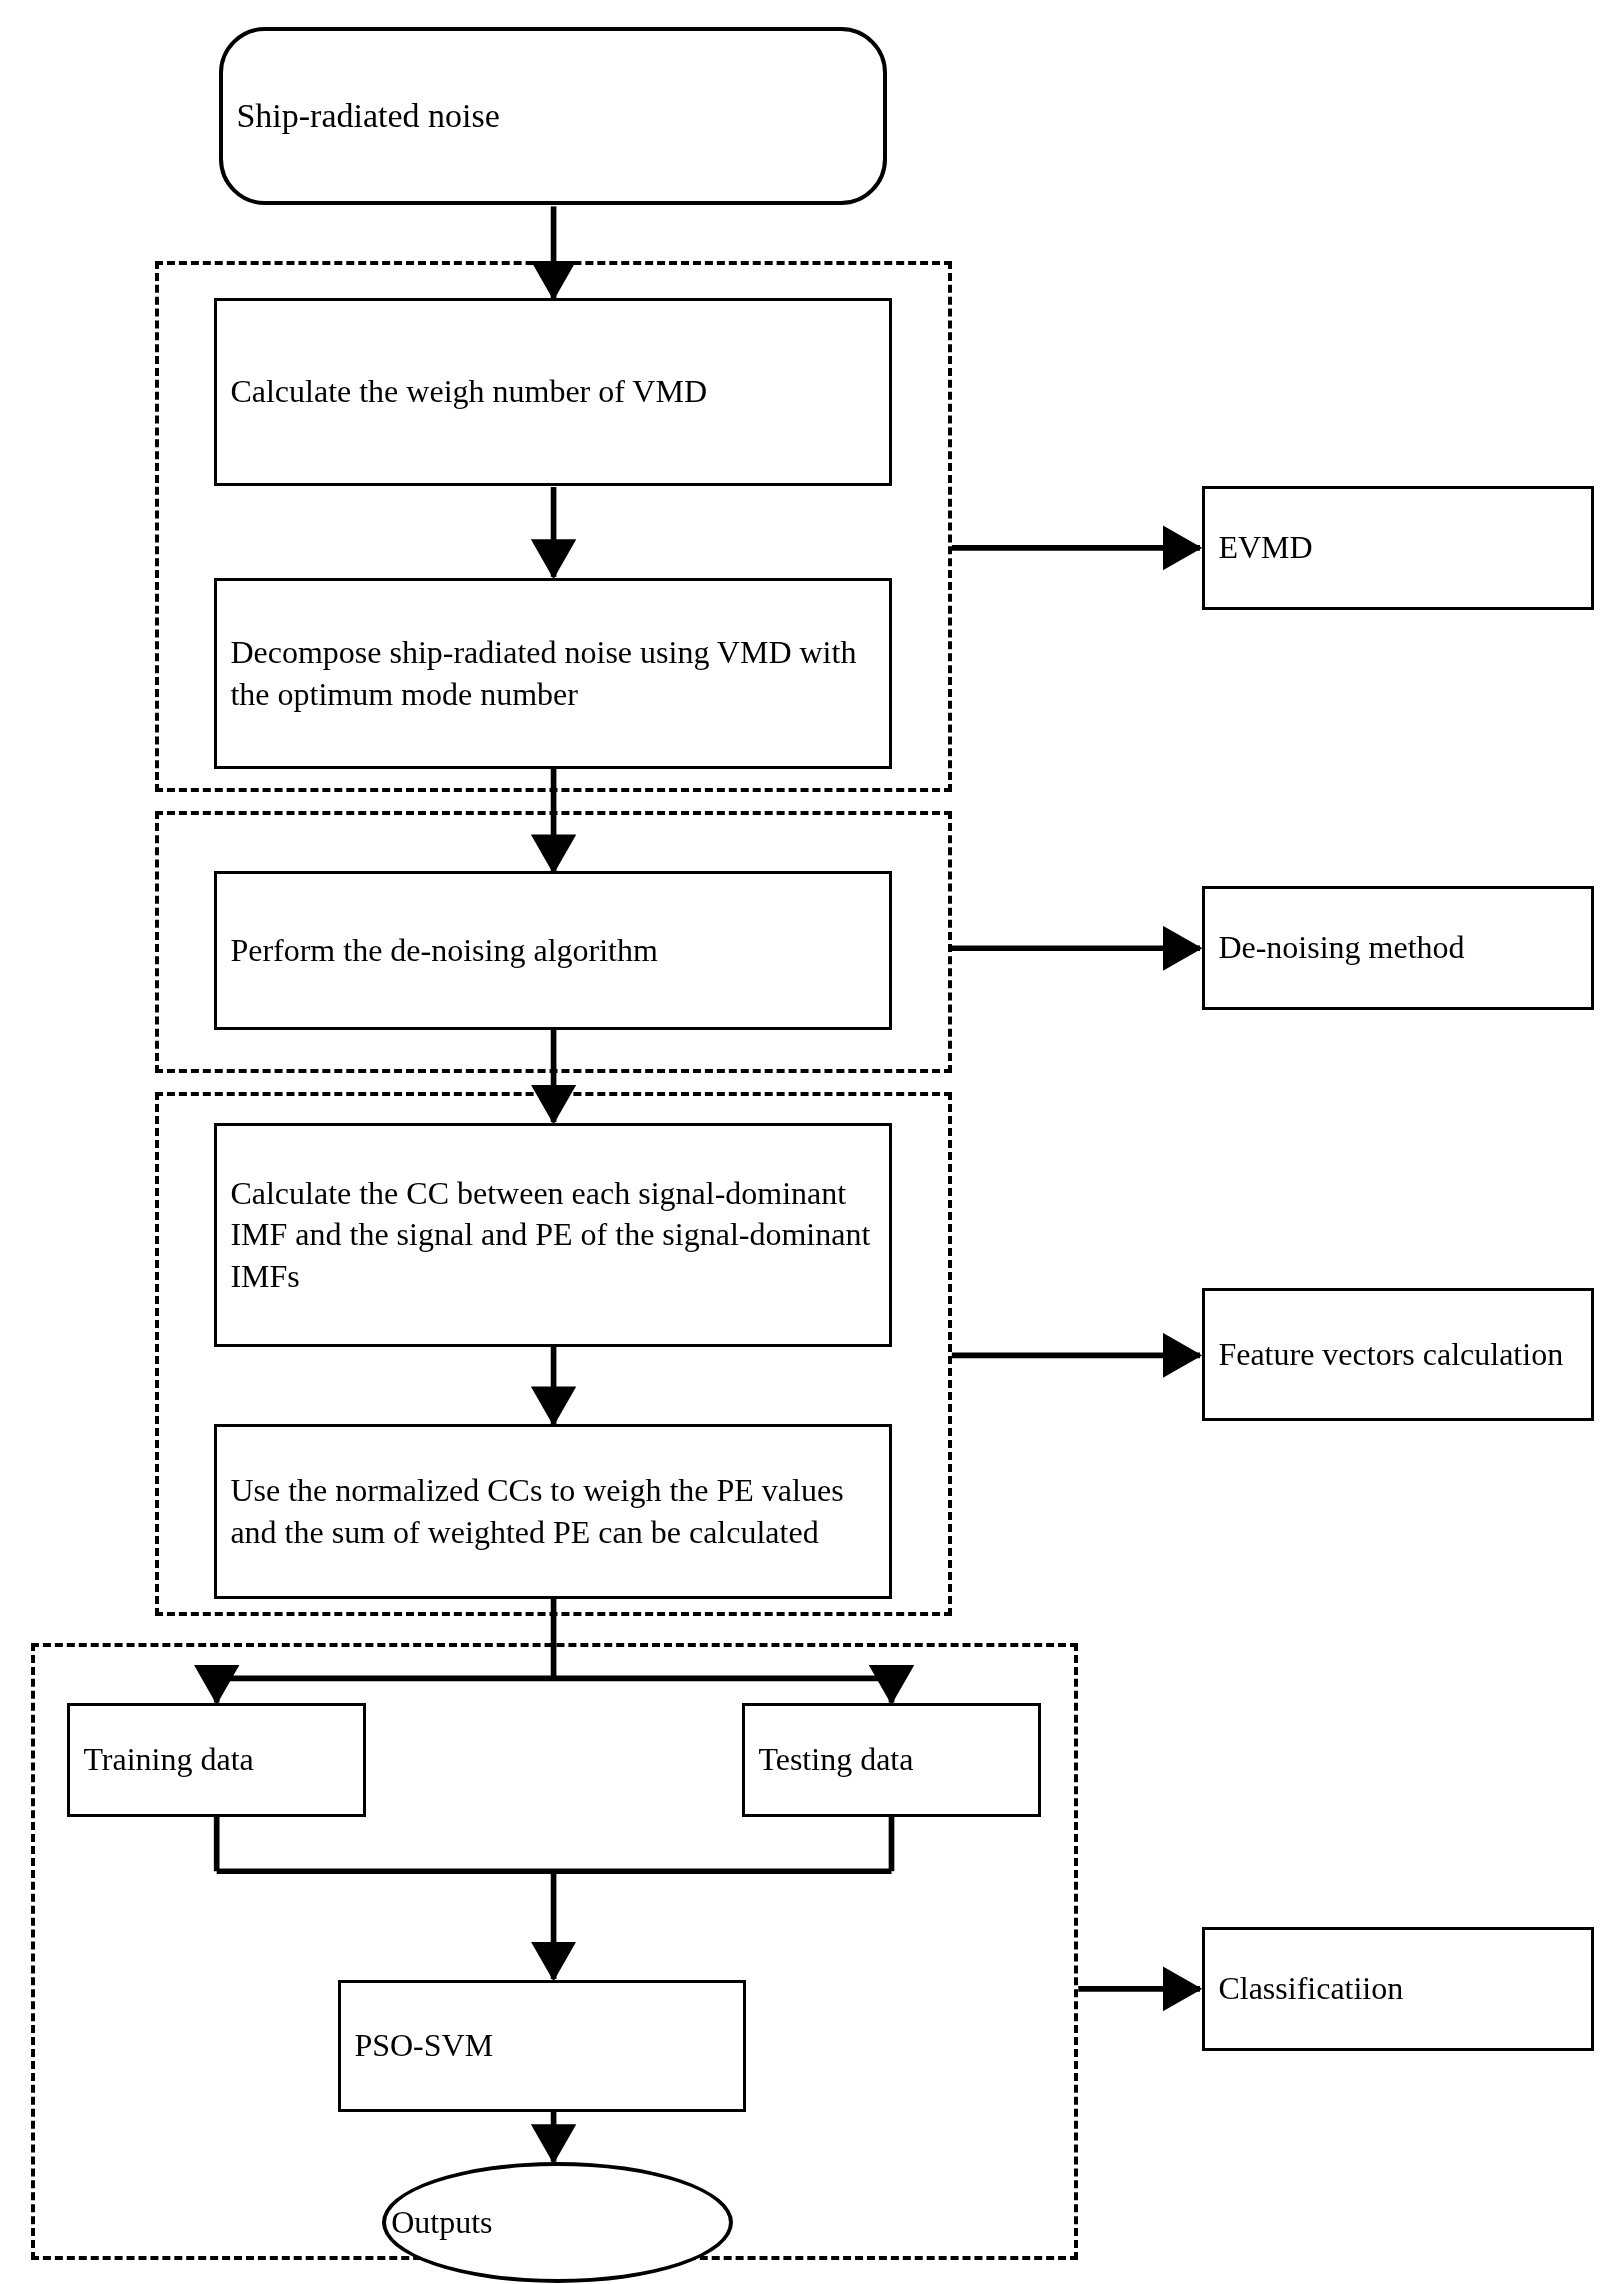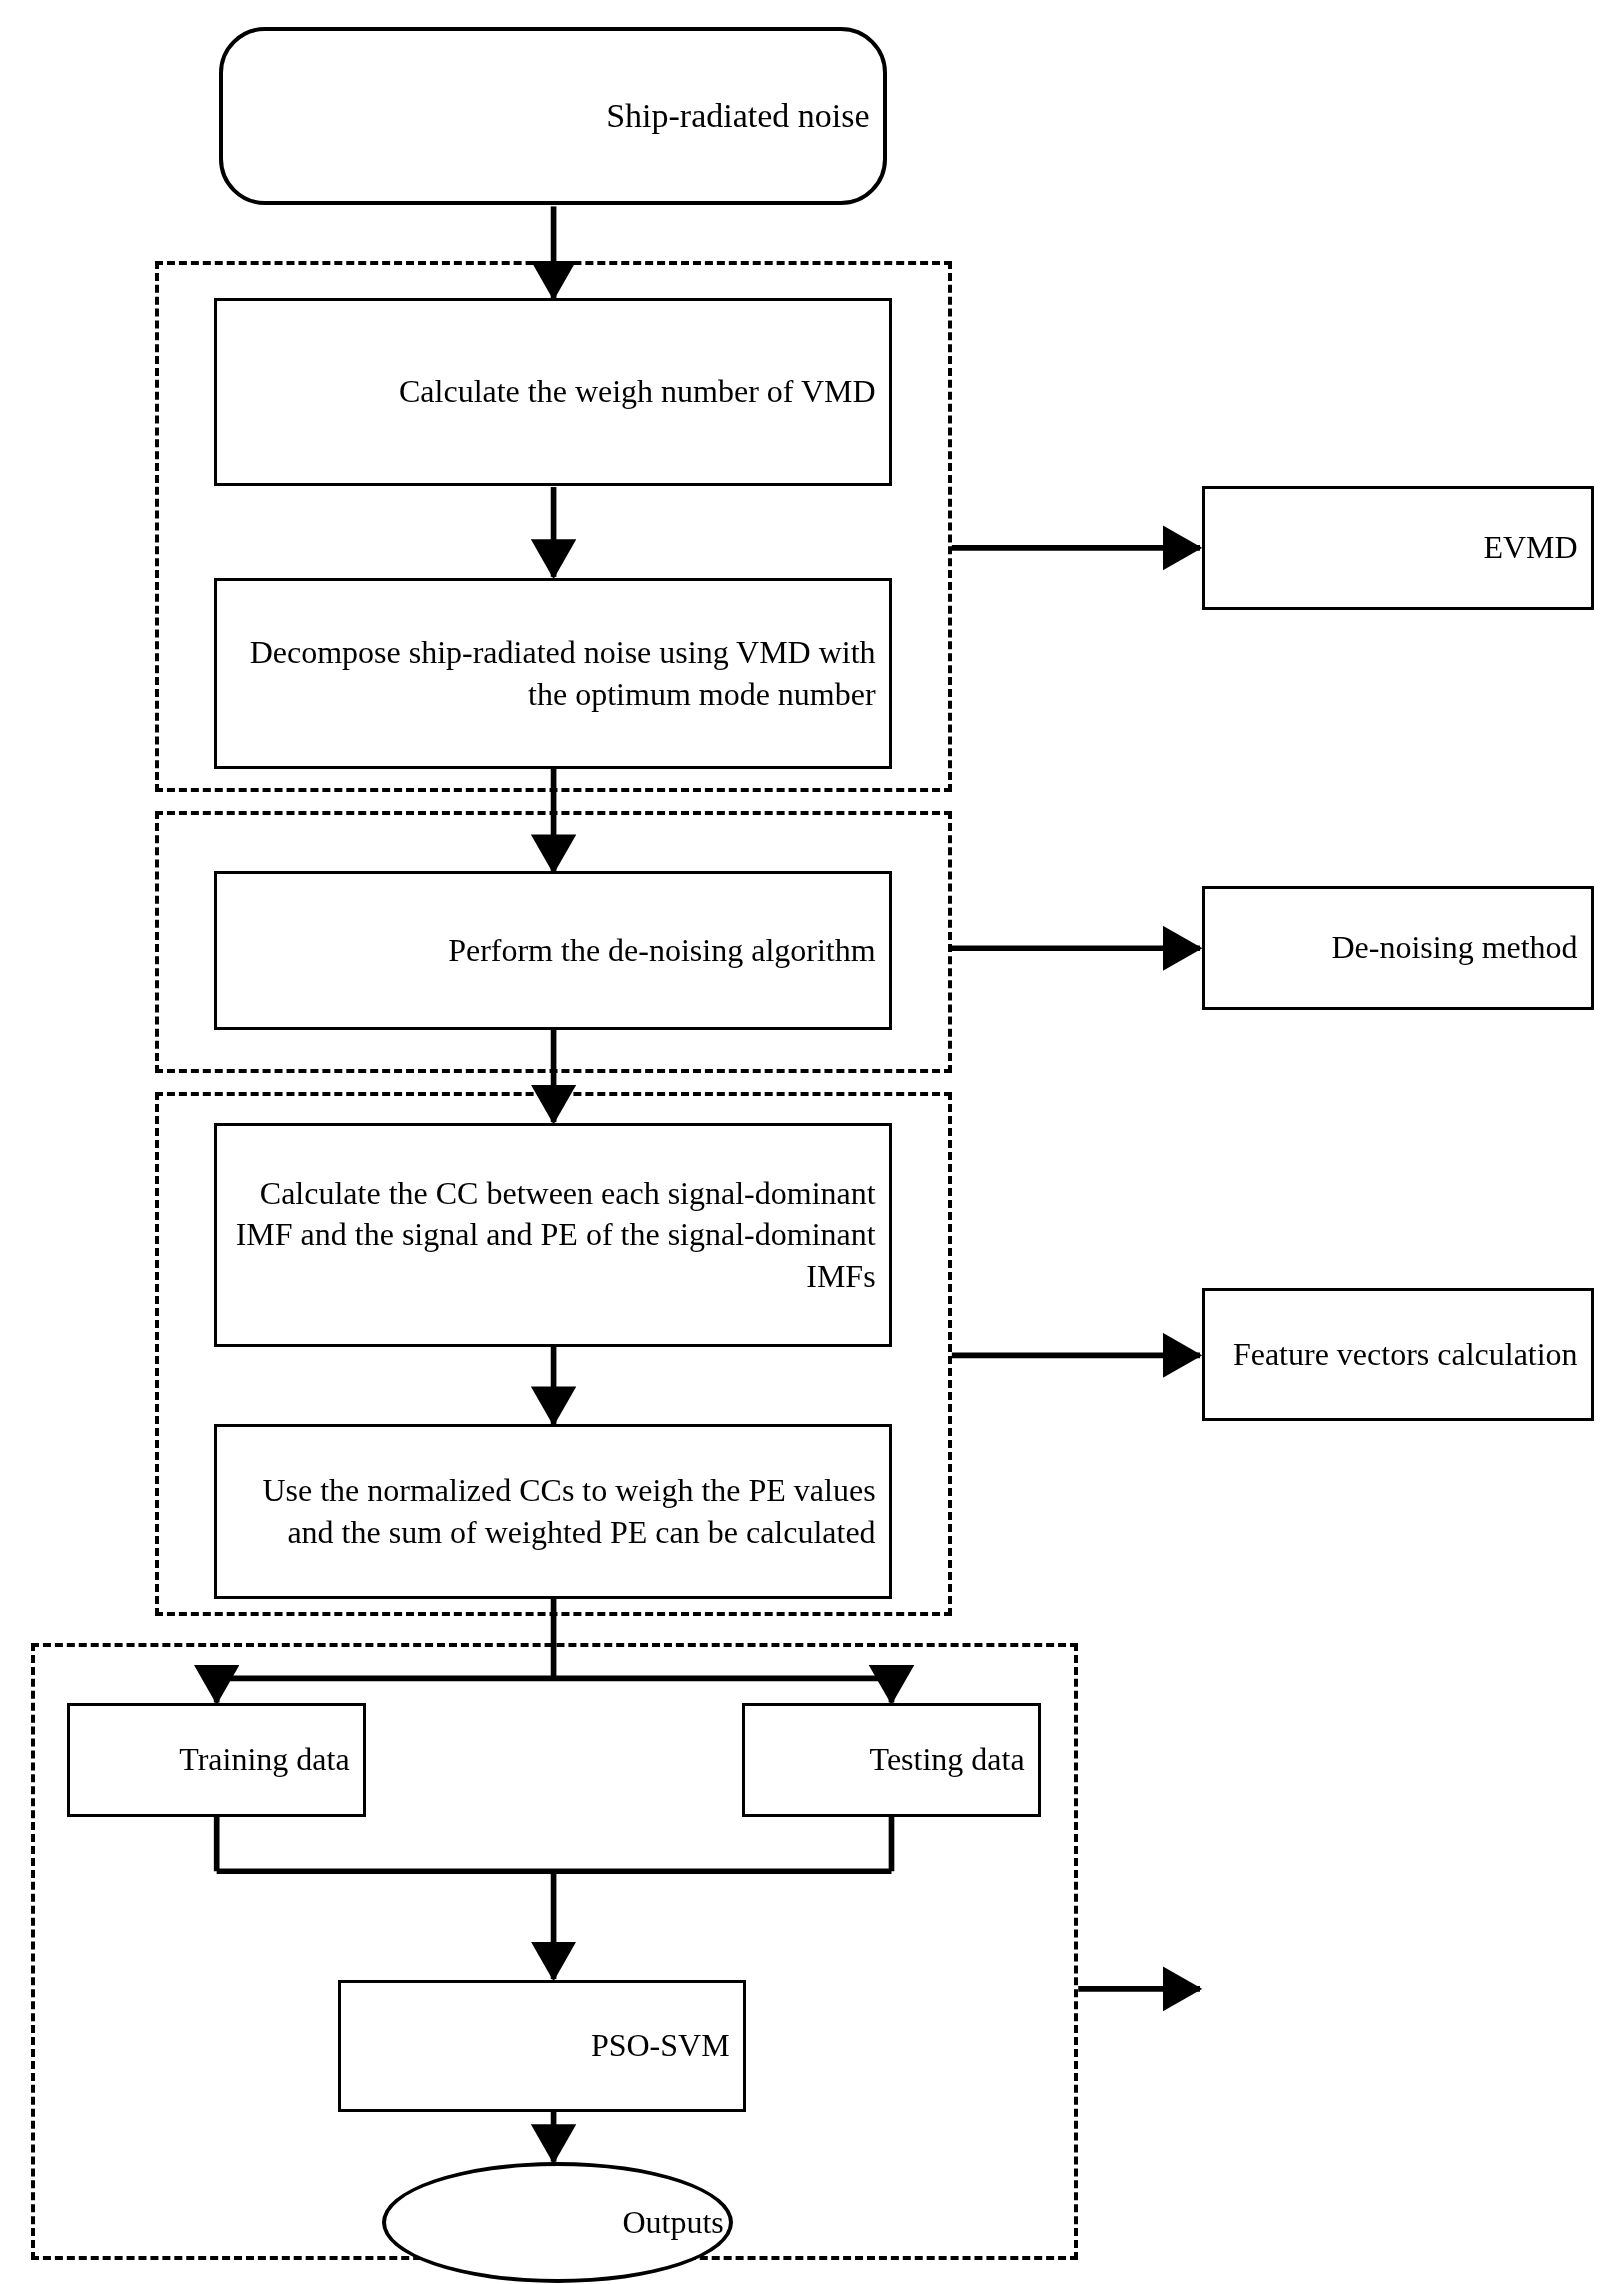--- a/index.html
+++ b/index.html
@@ -26,21 +26,21 @@
     pointer-events: none;
   }
   .node {
     position: absolute;
     box-sizing: border-box;
     background: #ffffff;
     border: 3.6px solid #000000;
     display: flex;
     align-items: center;
     justify-content: center;
-    text-align: right;
+    text-align: left;
     color: #000000;
     line-height: 1.30;
     padding: 0 13.4px;
     z-index: 4;
   }
   .node.rounded {
     border-radius: 46px;
     border-width: 4.6px;
   }
   .node.ellipse {
@@ -158,15 +158,18 @@
   </div>
 
   <div class="node" style="left:1202px; top:886px; width:392px; height:124px;">
     <span class="label fs-side">De-noising method</span>
   </div>
 
   <div class="node" style="left:1202px; top:1288px; width:392px; height:133px;">
     <span class="label fs-side">Feature vectors calculation</span>
   </div>
 
+  <div class="node" style="left:1202px; top:1927px; width:392px; height:124px;">
+    <span class="label fs-side">Classificatiion</span>
+  </div>
 
 </div>
 
 
 </body></html>

